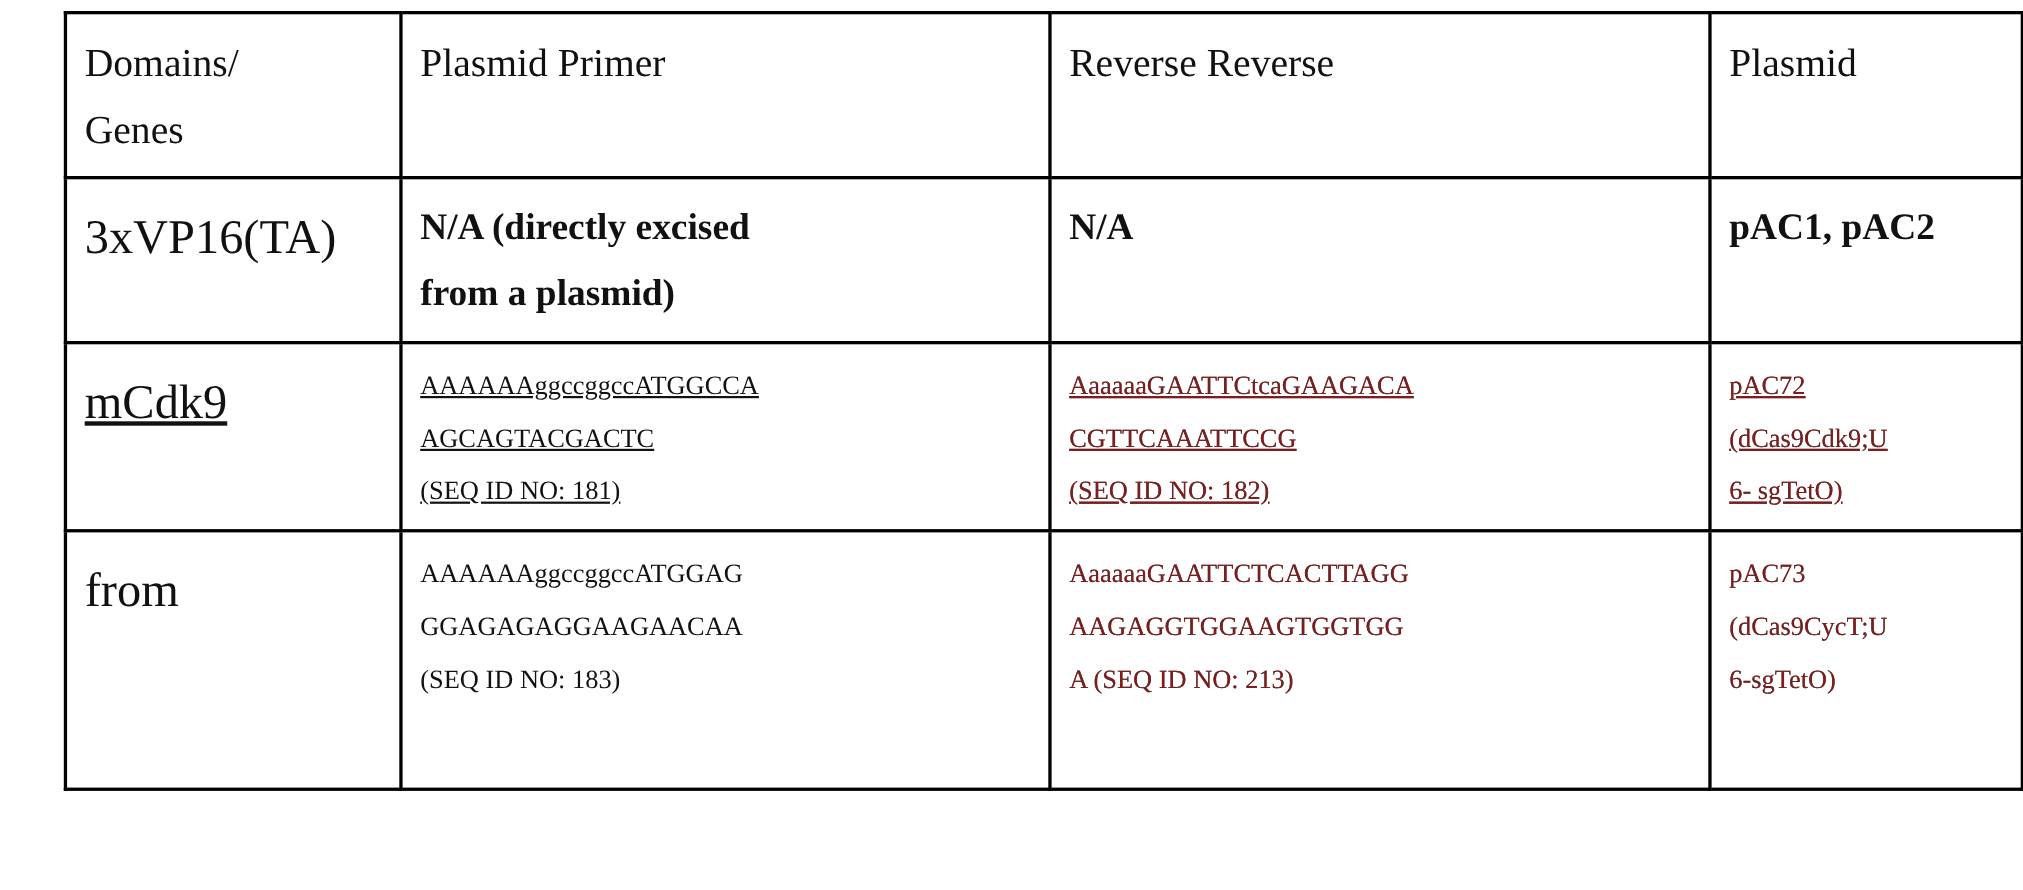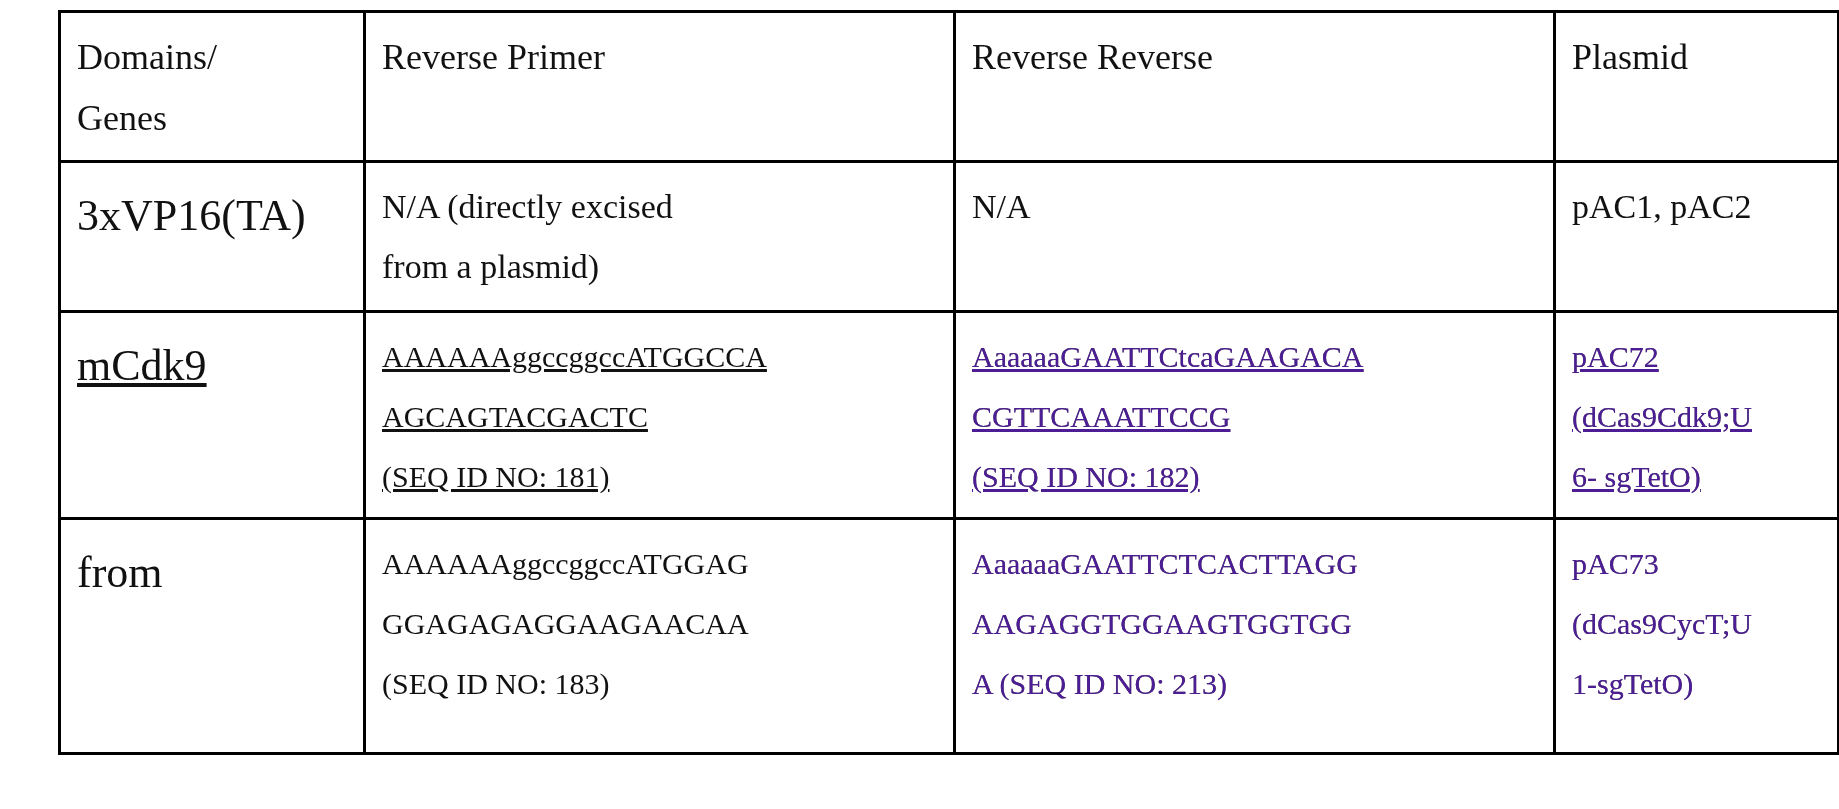--- a/index.html
+++ b/index.html
@@ -47,48 +47,49 @@
     line-height: 1.7;
     font-weight: normal;
   }
   .domain-text {
     font-size: 44px;
     line-height: 1.75;
   }
   .body-text {
     font-size: 34px;
     line-height: 1.75;
+    font-weight: bold;
   }
   .seq-text {
-    font-size: 30px;
+    font-size: 24px;
     line-height: 2.0;
   }
   
   .scan-noise {
-    color: #4c1d95;
+    color: #7f1d1d;
     text-shadow: 0 0 0.6px #555555;
   }
 </style>
 </head>
 <body>
 
 <div class="page">
   <table class="primer-table">
     <colgroup>
       <col class="c-domain">
       <col class="c-forward">
       <col class="c-reverse">
       <col class="c-plasmid">
     </colgroup>
 
     <tbody>
         <tr class="r-header">
       <td class="head-text">Domains/
 Genes</td>
-      <td class="head-text">Reverse Primer</td>
+      <td class="head-text">Plasmid Primer</td>
       <td class="head-text">Reverse Reverse</td>
       <td class="head-text">Plasmid</td>
     </tr>
 
     <tr class="r-vp16">
       <td class="domain-text">3xVP16(TA)</td>
       <td class="body-text">N/A (directly excised
 from a plasmid)</td>
       <td class="body-text">N/A</td>
       <td class="body-text">pAC1, pAC2</td>
@@ -110,17 +111,17 @@
     <tr class="r-cyct">
       <td class="domain-text">from</td>
       <td class="seq-text">AAAAAAggccggccATGGAG
 GGAGAGAGGAAGAACAA
 (SEQ ID NO: 183)</td>
       <td class="seq-text scan-noise">AaaaaaGAATTCTCACTTAGG
 AAGAGGTGGAAGTGGTGG
 A (SEQ ID NO: 213)</td>
       <td class="seq-text scan-noise">pAC73
 (dCas9CycT;U
-1-sgTetO)</td>
+6-sgTetO)</td>
     </tr>
   </tbody>
     </table>
 </div>
 
 </body></html>

